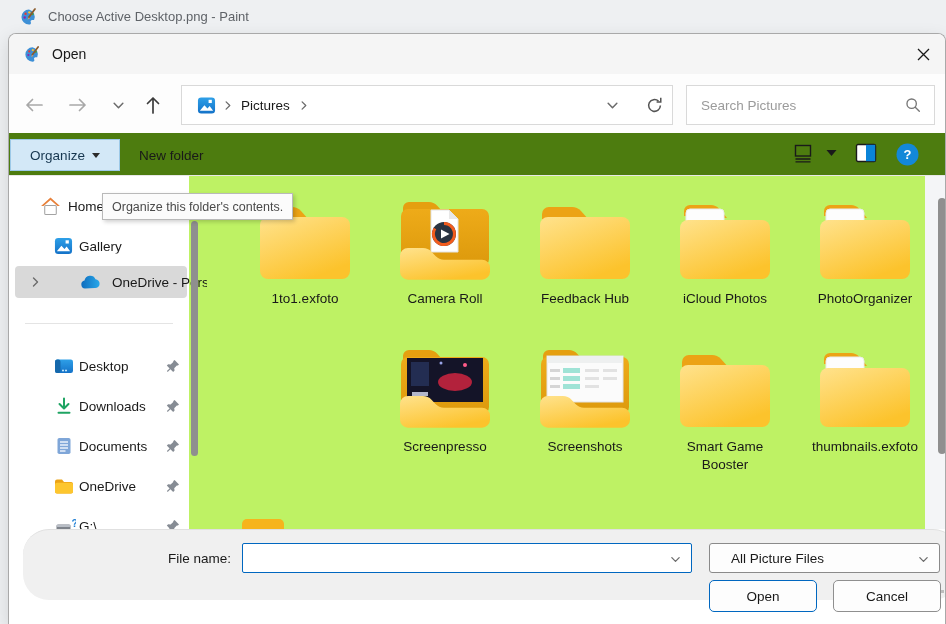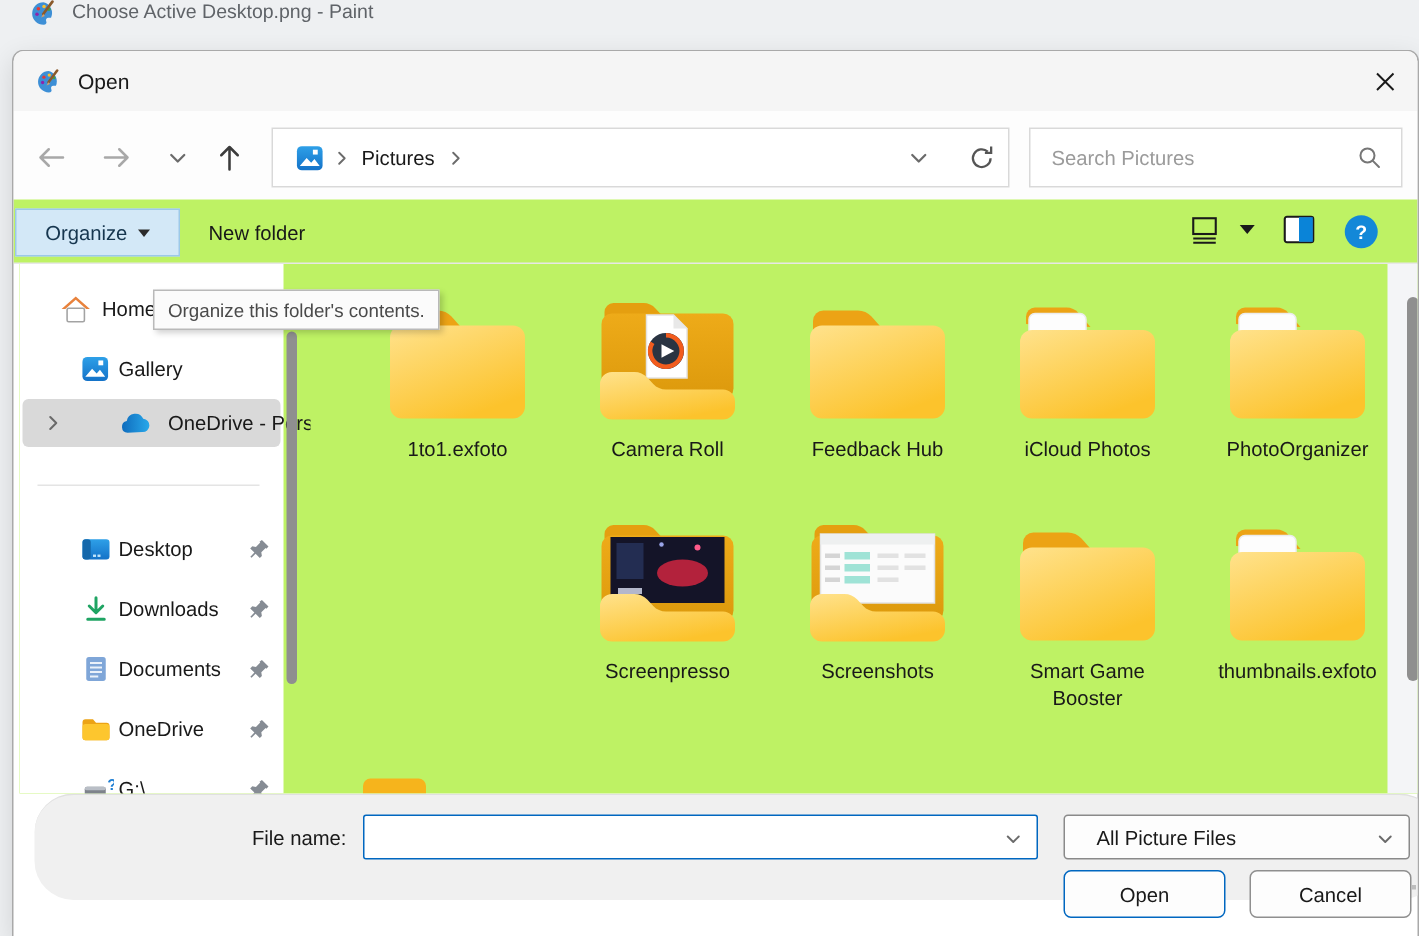--- a/index.html
+++ b/index.html
@@ -1,20 +1,20 @@
 <!DOCTYPE html>
 <html style="--accent: #0067c0; --organize-bg: #d3e8f7; --organize-border: #9cc9e8; --selection: #d9d9d9; --folder-yellow: #fcc32c; --help-blue: #1388d8;"><head>
 <meta charset="utf-8">
 <style>
   * { margin:0; padding:0; box-sizing:border-box; }
   html,body { width:946px; height:624px; }
   body { font-family:"Liberation Sans","DejaVu Sans",sans-serif; background:#eef0f2; position:relative; overflow:hidden; }
 
   
-  .titlebar { position:absolute; left:0; top:0; width:946px; height:33px; background:#eef0f2; display:flex; align-items:flex-start; }
+  .titlebar { position:absolute; left:0; top:0; width:946px; height:33px; background:#eef0f2; display:flex; align-items:center; }
   .titlebar .app-ic { margin-left:20px; width:18px; height:18px; }
   .titlebar .t-text { margin-left:10px; font-size:13px; color:#5f6368; }
 
   
   .dialog { position:absolute; left:8px; top:33px; width:938px; height:591px; background:#fff; border:1px solid #a9a9a9; border-bottom:none; border-radius:8px 8px 0 0; box-shadow:0 6px 18px rgba(0,0,0,.12); overflow:hidden; }
 
   .dlg-header { position:absolute; left:0; top:0; width:100%; height:40px; background:#f5f5f5; display:flex; align-items:center; }
   .dlg-header .app-ic { margin-left:15px; width:17px; height:17px; }
   .dlg-title { margin-left:11px; font-size:14px; color:#191919; }
   .dlg-close { position:absolute; right:5px; top:3px; width:34px; height:34px; display:flex; align-items:center; justify-content:center; cursor:pointer; }
@@ -26,21 +26,21 @@
   .addressbar .crumb-ic { margin-left:15px; width:19px; height:19px; }
   .crumb-sep { margin:0 6px; }
   .crumb-txt { font-size:13.5px; color:#191919; padding:0 2px; }
   .addr-right { position:absolute; right:8px; top:0; height:100%; display:flex; align-items:center; gap:26px; }
   .searchbox { position:absolute; left:677px; top:11px; width:249px; height:40px; border:1px solid #d9d9d9; background:#fff; }
   .searchbox input { position:absolute; left:14px; top:0; width:200px; height:100%; border:none; outline:none; font-size:13.5px; color:#333; background:transparent; font-family:inherit; }
   .searchbox input::placeholder { color:#9b9b9b; }
   .search-ic { position:absolute; right:12px; top:10px; }
 
   
-  .commandbar { position:absolute; left:0; top:99px; width:100%; height:43px; background:#bef264; border-bottom:1px solid #e7e7e7; }
+  .commandbar { position:absolute; left:0; top:99px; width:100%; height:43px; background:#4d7c0f; border-bottom:1px solid #e7e7e7; }
   .organize-btn { position:absolute; left:1px; top:6px; width:110px; height:32px; background:var(--organize-bg,#d3e8f7); border:1px solid var(--organize-border,#9cc9e8); display:flex; align-items:center; justify-content:center; gap:7px; font-size:13.5px; color:#16364f; cursor:pointer; }
   .organize-caret { width:0; height:0; border-left:4.5px solid transparent; border-right:4.5px solid transparent; border-top:5px solid #2b2b2b; }
   .newfolder-btn { position:absolute; left:130px; top:6px; height:32px; display:flex; align-items:center; font-size:13.5px; color:#191919; cursor:pointer;text-align:center; }
   .cb-right { position:absolute; right:0; top:0; height:100%; }
   .cb-ic { position:absolute; top:10px; cursor:pointer; }
 
   
   .body { position:absolute; left:4px; top:142px; width:936px; height:353px; background:#bef264; overflow:hidden; }
   .files-gutter { position:absolute; left:912px; top:0; width:24px; height:100%; background:#f4f5f7; }
   .scroll-thumb { position:absolute; border-radius:4px; background:#8f8f8f; }

